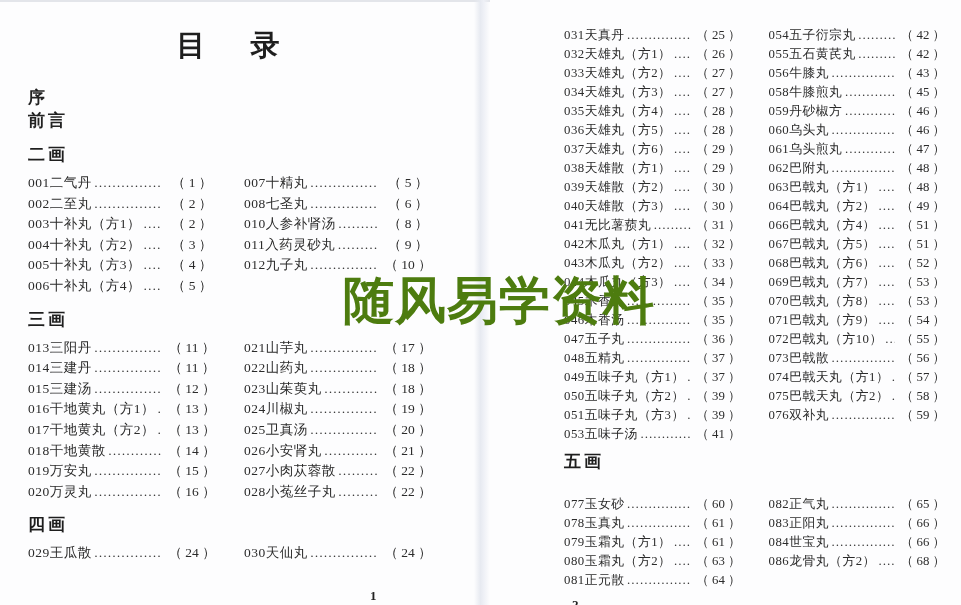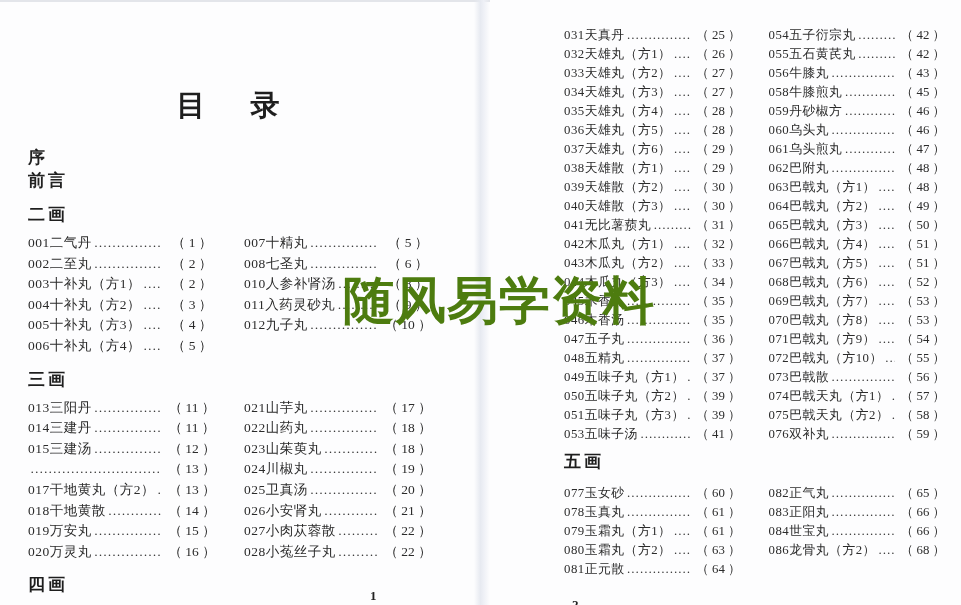--- a/index.html
+++ b/index.html
@@ -8,35 +8,35 @@
     background:#fdfdfe;color:#2b2b2b;
     font-family:"Liberation Serif","DejaVu Serif",serif;
   }
   .spread{position:absolute;inset:0;}
   .divider{
     position:absolute;left:474px;top:0;width:16px;height:605px;
     background:linear-gradient(90deg,rgba(231,234,241,0) 0%,#e7eaf1 40%,#eef0f6 60%,rgba(231,234,241,0) 100%);
   }
   .edge-top{position:absolute;left:0;top:0;width:490px;height:2px;background:#e3e5ea;}
   .page{position:absolute;top:0;height:605px;box-sizing:border-box;}
-  .page-left{left:0;width:476px;padding:88px 40px 0 28px;}
+  .page-left{left:0;width:476px;padding:28px 40px 0 28px;}
   .page-right{left:490px;width:471px;padding:26px 12px 0 74px;}
 
   .toc-title{
     margin:0;text-align:center;font-size:29px;font-weight:bold;
     letter-spacing:8px;line-height:34px;color:#1e1e1e;
   }
   .front{margin-top:24px;}
   .front div{font-size:17px;font-weight:bold;line-height:23px;letter-spacing:3px;color:#222;}
 
   .sec-head{
     text-align:left;font-weight:bold;font-size:17px;letter-spacing:3px;
     line-height:20px;margin:13px 0 8px;color:#1e1e1e;
   }
-  .page-right .sec-head{margin:8px 0 12px;}
+  .page-right .sec-head{margin:8px 0 23px;}
 
   .cols{display:flex;gap:24px;}
   .col{flex:1;min-width:0;}
 
   .entry{
     display:flex;align-items:baseline;white-space:nowrap;
     line-height:20.6px;font-size:13.5px;
   }
   .page-right .entry{line-height:19px;font-size:12.8px;}
   .lab{flex:none;letter-spacing:0.5px;}
@@ -143,20 +143,21 @@
               <span class="lab">014三建丹</span>
               <span class="lead"></span>
               <span class="pg">（ 11 ）</span>
             </div>
             <div class="entry">
               <span class="lab">015三建汤</span>
               <span class="lead"></span>
               <span class="pg">（ 12 ）</span>
             </div>
             <div class="entry">
+              <span class="lab">016干地黄丸（方1）</span>
               <span class="lead"></span>
               <span class="pg">（ 13 ）</span>
             </div>
             <div class="entry">
               <span class="lab">017干地黄丸（方2）</span>
               <span class="lead"></span>
               <span class="pg">（ 13 ）</span>
             </div>
             <div class="entry">
               <span class="lab">018干地黄散</span>
@@ -399,25 +400,20 @@
               <span class="lab">063巴戟丸（方1）</span>
               <span class="lead"></span>
               <span class="pg">（ 48 ）</span>
             </div>
             <div class="entry">
               <span class="lab">064巴戟丸（方2）</span>
               <span class="lead"></span>
               <span class="pg">（ 49 ）</span>
             </div>
             <div class="entry">
-              <span class="lab">065巴戟丸（方3）</span>
-              <span class="lead"></span>
-              <span class="pg">（ 50 ）</span>
-            </div>
-            <div class="entry">
               <span class="lab">066巴戟丸（方4）</span>
               <span class="lead"></span>
               <span class="pg">（ 51 ）</span>
             </div>
             <div class="entry">
               <span class="lab">067巴戟丸（方5）</span>
               <span class="lead"></span>
               <span class="pg">（ 51 ）</span>
             </div>
             <div class="entry">

